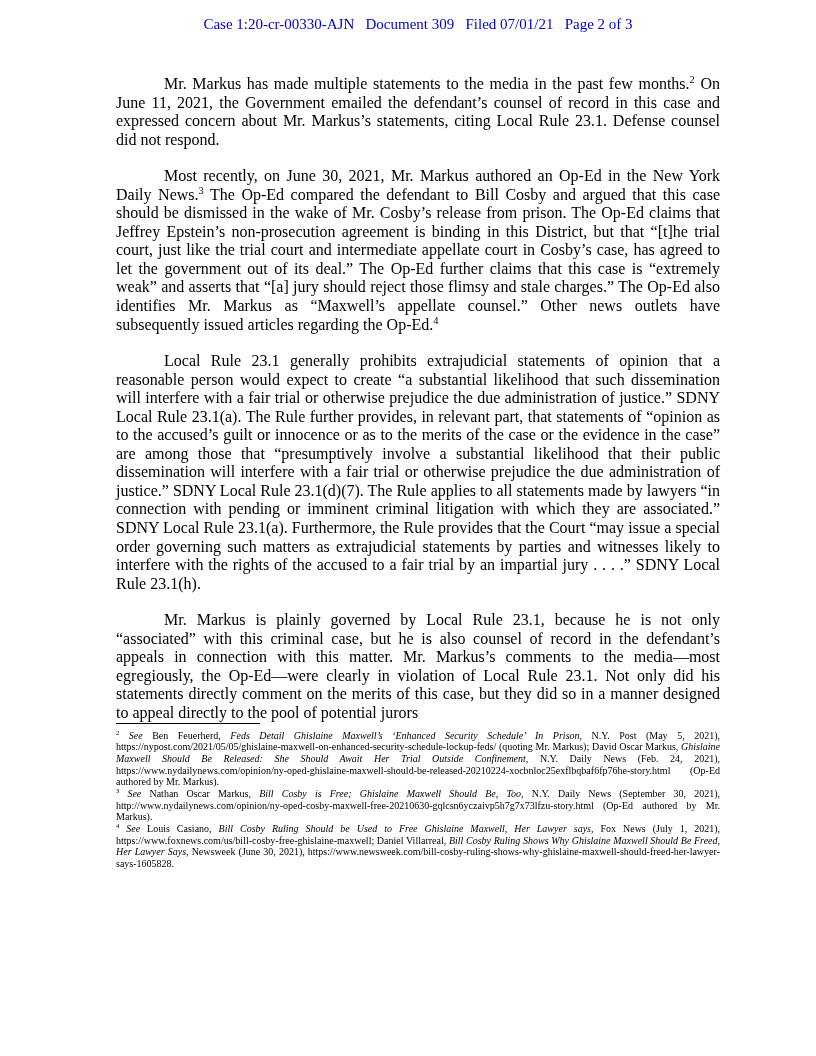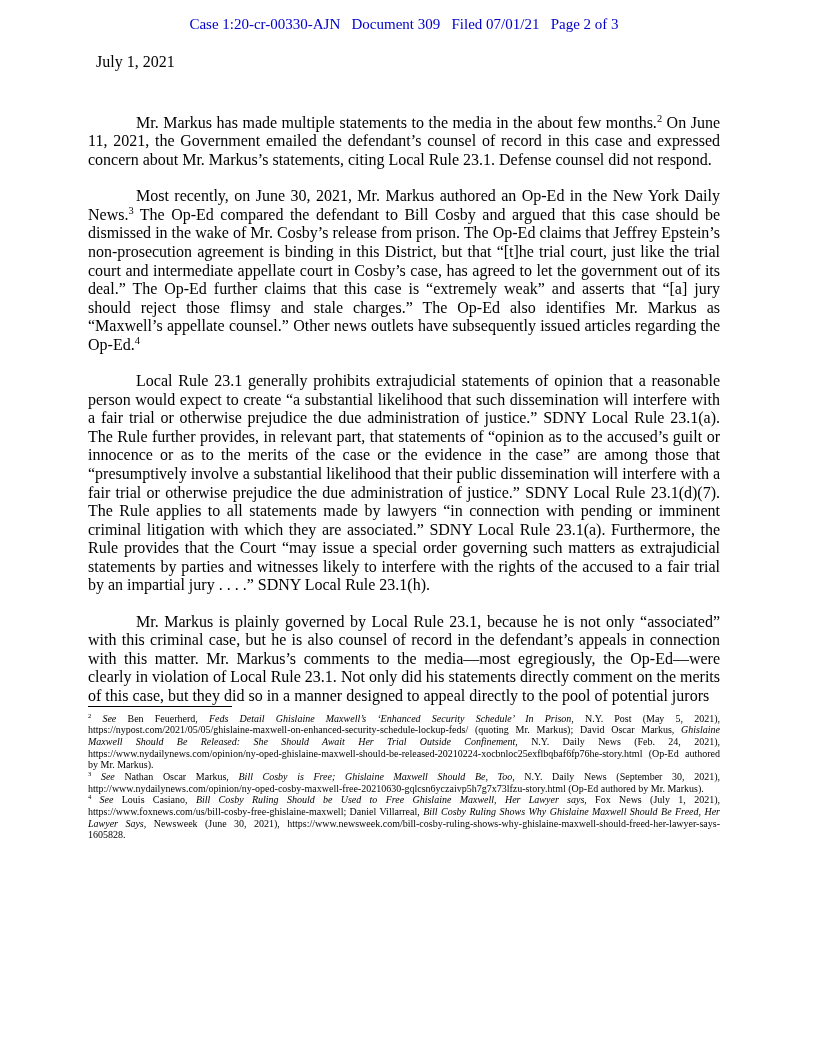--- a/index.html
+++ b/index.html
@@ -5,21 +5,21 @@
   html, body {
     margin: 0;
     padding: 0;
     background: #ffffff;
   }
   .page {
     position: relative;
     width: 816px;
     height: 1056px;
     box-sizing: border-box;
-    padding: 14px 96px 30px 88px;
+    padding: 14px 96px 30px 116px;
     background: #ffffff;
     color: #000000;
     font-family: "Liberation Serif", "DejaVu Serif", serif;
     font-size: 16px;
     overflow: hidden;
   }
   .stamp {
     text-align: center;
     color: #0000cc;
     font-size: 15px;
@@ -69,24 +69,23 @@
   .i { font-style: italic; }
 </style>
 </head>
 <body>
 
 <div class="page">
 
   <div class="stamp">Case 1:20-cr-00330-AJN   Document 309   Filed 07/01/21   Page 2 of 3</div>
 
   <div class="address">
-    <div>July 1, 2021</div>
   </div>
 
-  <p class="body-para first"><span>Mr. Markus has made multiple statements to the media in the about few months.</span><sup class="fn-ref">2</sup><span>  On June 11, 2021, the Government emailed the defendant’s counsel of record in this case and expressed concern about Mr. Markus’s statements, citing Local Rule 23.1.  Defense counsel did not respond.</span></p>
+  <p class="body-para first"><span>Mr. Markus has made multiple statements to the media in the past few months.</span><sup class="fn-ref">2</sup><span>  On June 11, 2021, the Government emailed the defendant’s counsel of record in this case and expressed concern about Mr. Markus’s statements, citing Local Rule 23.1.  Defense counsel did not respond.</span></p>
 
   <p class="body-para"><span>Most recently, on June 30, 2021, Mr. Markus authored an Op-Ed in the New York Daily News.</span><sup class="fn-ref">3</sup><span>  The Op-Ed compared the defendant to Bill Cosby and argued that this case should be dismissed in the wake of Mr. Cosby’s release from prison.  The Op-Ed claims that Jeffrey Epstein’s non-prosecution agreement is binding in this District, but that “[t]he trial court, just like the trial court and intermediate appellate court in Cosby’s case, has agreed to let the government out of its deal.”  The Op-Ed further claims that this case is “extremely weak” and asserts that “[a] jury should reject those flimsy and stale charges.”  The Op-Ed also identifies Mr. Markus as “Maxwell’s appellate counsel.”  Other news outlets have subsequently issued articles regarding the Op-Ed.</span><sup class="fn-ref">4</sup></p>
 
 
   <p class="body-para"><span>Local Rule 23.1 generally prohibits extrajudicial statements of opinion that a reasonable person would expect to create “a substantial likelihood that such dissemination will interfere with a fair trial or otherwise prejudice the due administration of justice.”  SDNY Local Rule 23.1(a).  The Rule further provides, in relevant part, that statements of “opinion as to the accused’s guilt or innocence or as to the merits of the case or the evidence in the case” are among those that “presumptively involve a substantial likelihood that their public dissemination will interfere with a fair trial or otherwise prejudice the due administration of justice.”  SDNY Local Rule 23.1(d)(7).  The Rule applies to all statements made by lawyers “in connection with pending or imminent criminal litigation with which they are associated.”  SDNY Local Rule 23.1(a).  Furthermore, the Rule provides that the Court “may issue a special order governing such matters as extrajudicial statements by parties and witnesses likely to interfere with the rights of the accused to a fair trial by an impartial jury . . . .”  SDNY Local Rule 23.1(h).</span></p>
 
   <p class="body-para"><span>Mr. Markus is plainly governed by Local Rule 23.1, because he is not only “associated” with this criminal case, but he is also counsel of record in the defendant’s appeals in connection with this matter.  Mr. Markus’s comments to the media—most egregiously, the Op-Ed—were clearly in violation of Local Rule 23.1.  Not only did his statements directly comment on the merits of this case, but they did so in a manner designed to appeal directly to the pool of potential jurors</span></p>
 
   <div class="footnotes">
     <div class="fn-rule"></div>

